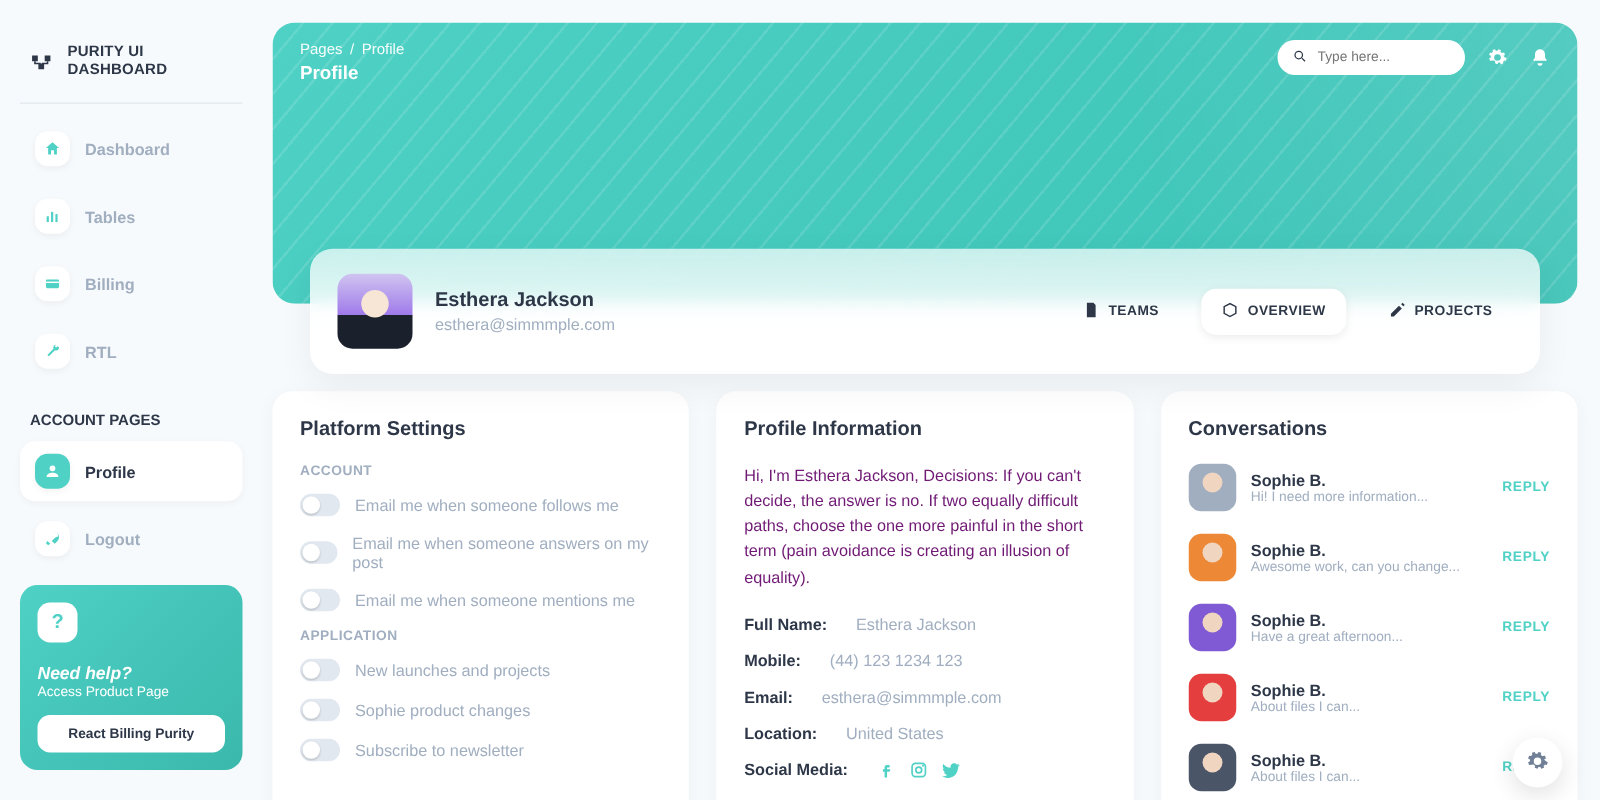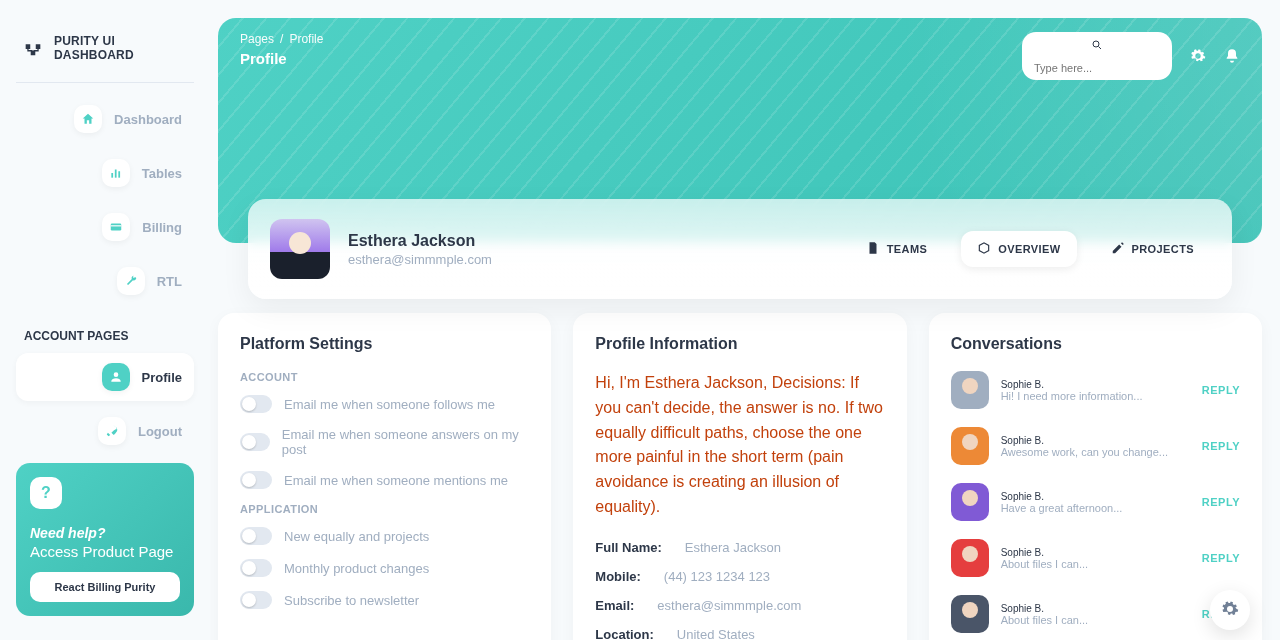--- a/index.html
+++ b/index.html
@@ -43,21 +43,20 @@
     display: flex;
     align-items: center;
     gap: 12px;
     padding: 10px 12px;
     border-radius: 12px;
     color: #a0aec0;
     font-size: 13px;
     font-weight: 600;
     cursor: pointer;
     margin-bottom: 6px;
-    justify-content: flex-end;
   }
   .nav-item.active {
     background: #fff;
     color: #2d3748;
     box-shadow: 0 2px 6px rgba(0,0,0,0.04);
   }
   .nav-icon {
     width: 28px; height: 28px;
     border-radius: 10px;
     display: inline-flex;
@@ -92,21 +91,21 @@
     color: #4fd1c5;
     font-weight: 700;
     display: flex; align-items: center; justify-content: center;
     margin-bottom: 16px;
     font-size: 16px;
   }
   .help-card .h {
     font-size: 14px; font-weight: 700; margin-bottom: 2px; font-style: italic;
   }
   .help-card .s {
-    font-size: 15px; margin-bottom: 12px;
+    font-size: 11px; margin-bottom: 12px;
   }
   .help-card .btn {
     background: #fff;
     color: #2d3748;
     font-size: 11px;
     font-weight: 700;
     padding: 9px 0;
     border-radius: 10px;
     text-align: center;
     cursor: pointer;
@@ -138,21 +137,20 @@
   }
   .breadcrumb { font-size: 12px; display:flex; align-items:center; gap:6px; opacity:0.95; }
   .page-title { font-size: 15px; font-weight: 700; margin-top: 4px; color:#fff; }
   .hero-actions { display:flex; align-items:center; gap:18px; }
   .search {
     background: #fff;
     border-radius: 14px;
     padding: 6px 12px;
     display:flex; align-items:center; gap:8px;
     width: 150px;
-    flex-direction: column;
   }
   .search input {
     border: none; outline: none; font-size: 11px; width: 100%;
     color: #a0aec0;
   }
   .hero-ic { width:16px; height:16px; color:#fff; cursor:pointer; display:inline-flex; align-items:center; justify-content:center; }
 
   .profile-bar {
     position: absolute;
     left: 30px; right: 30px;
@@ -202,37 +200,37 @@
   .subhead { font-size:11px; font-weight:700; color:#a0aec0; letter-spacing:0.4px; margin-bottom:12px; }
   .toggle-row { display:flex; align-items:center; gap:12px; margin-bottom:14px; }
   .toggle {
     width:32px; height:18px; border-radius:10px; background:#e2e8f0; position:relative; cursor:pointer;
   }
   .toggle::after{
     content:""; position:absolute; left:2px; top:2px; width:14px; height:14px; border-radius:50%;
     background:#fff; box-shadow:0 1px 2px rgba(0,0,0,0.2);
   }
   .toggle-label { font-size:13px; color:#a0aec0; }
-  .info-text { font-size:16px; color:#c2410c; line-height:1.55; margin-bottom:20px; }
+  .info-text { font-size:13px; color:#701a75; line-height:1.55; margin-bottom:20px; }
   .info-row { display:flex; gap:23px; font-size:13px; margin-bottom:14px; }
   .info-row .k { font-weight:700; color:#2d3748; }
   .info-row .v { color:#a0aec0; }
   .social-ic { display:inline-flex; gap:10px; align-items:center; }
   .social-ic span { width:16px; height:16px; color:#4fd1c5; }
 
   .conv { display:flex; align-items:center; gap:12px; margin-bottom:18px; }
   .conv .av {
     width:38px; height:38px; border-radius:10px; flex-shrink:0;
     position:relative; overflow:hidden;
   }
   .conv .av::after{
     content:""; position:absolute; left:50%; top:18%; transform:translateX(-50%);
     width:16px; height:16px; border-radius:50%; background:#f0d5c0;
   }
-  .conv .nm { font-size:10px; font-weight:400; color:#2d3748; }
+  .conv .nm { font-size:13px; font-weight:700; color:#2d3748; }
   .conv .msg { font-size:11px; color:#a0aec0; }
   .conv .reply { margin-left:auto; color:#4fd1c5; font-size:11px; font-weight:700; letter-spacing:0.5px; cursor:pointer; }
 
   .fab {
     position:absolute; right:30px; bottom:10px;
     width:40px; height:40px; border-radius:50%; background:#fff;
     box-shadow:0 6px 20px rgba(0,0,0,0.12);
     display:flex; align-items:center; justify-content:center; cursor:pointer;
   }
 </style>
@@ -389,25 +387,25 @@
           <div class="toggle"></div>
           <div class="toggle-label">Email me when someone answers on my post</div>
         </div>
         <div class="toggle-row">
           <div class="toggle"></div>
           <div class="toggle-label">Email me when someone mentions me</div>
         </div>
         <div class="subhead" style="margin-top:14px">APPLICATION</div>
         <div class="toggle-row">
           <div class="toggle"></div>
-          <div class="toggle-label">New equally and projects</div>
+          <div class="toggle-label">New launches and projects</div>
         </div>
         <div class="toggle-row">
           <div class="toggle"></div>
-          <div class="toggle-label">Monthly product changes</div>
+          <div class="toggle-label">Sophie product changes</div>
         </div>
         <div class="toggle-row">
           <div class="toggle"></div>
           <div class="toggle-label">Subscribe to newsletter</div>
         </div>
       </div>
 
       <div class="card">
         <div class="card-title">Profile Information</div>
         <div class="info-text">Hi, I'm Esthera Jackson, Decisions: If you can't decide, the answer is no. If two equally difficult paths, choose the one more painful in the short term (pain avoidance is creating an illusion of equality).</div>

